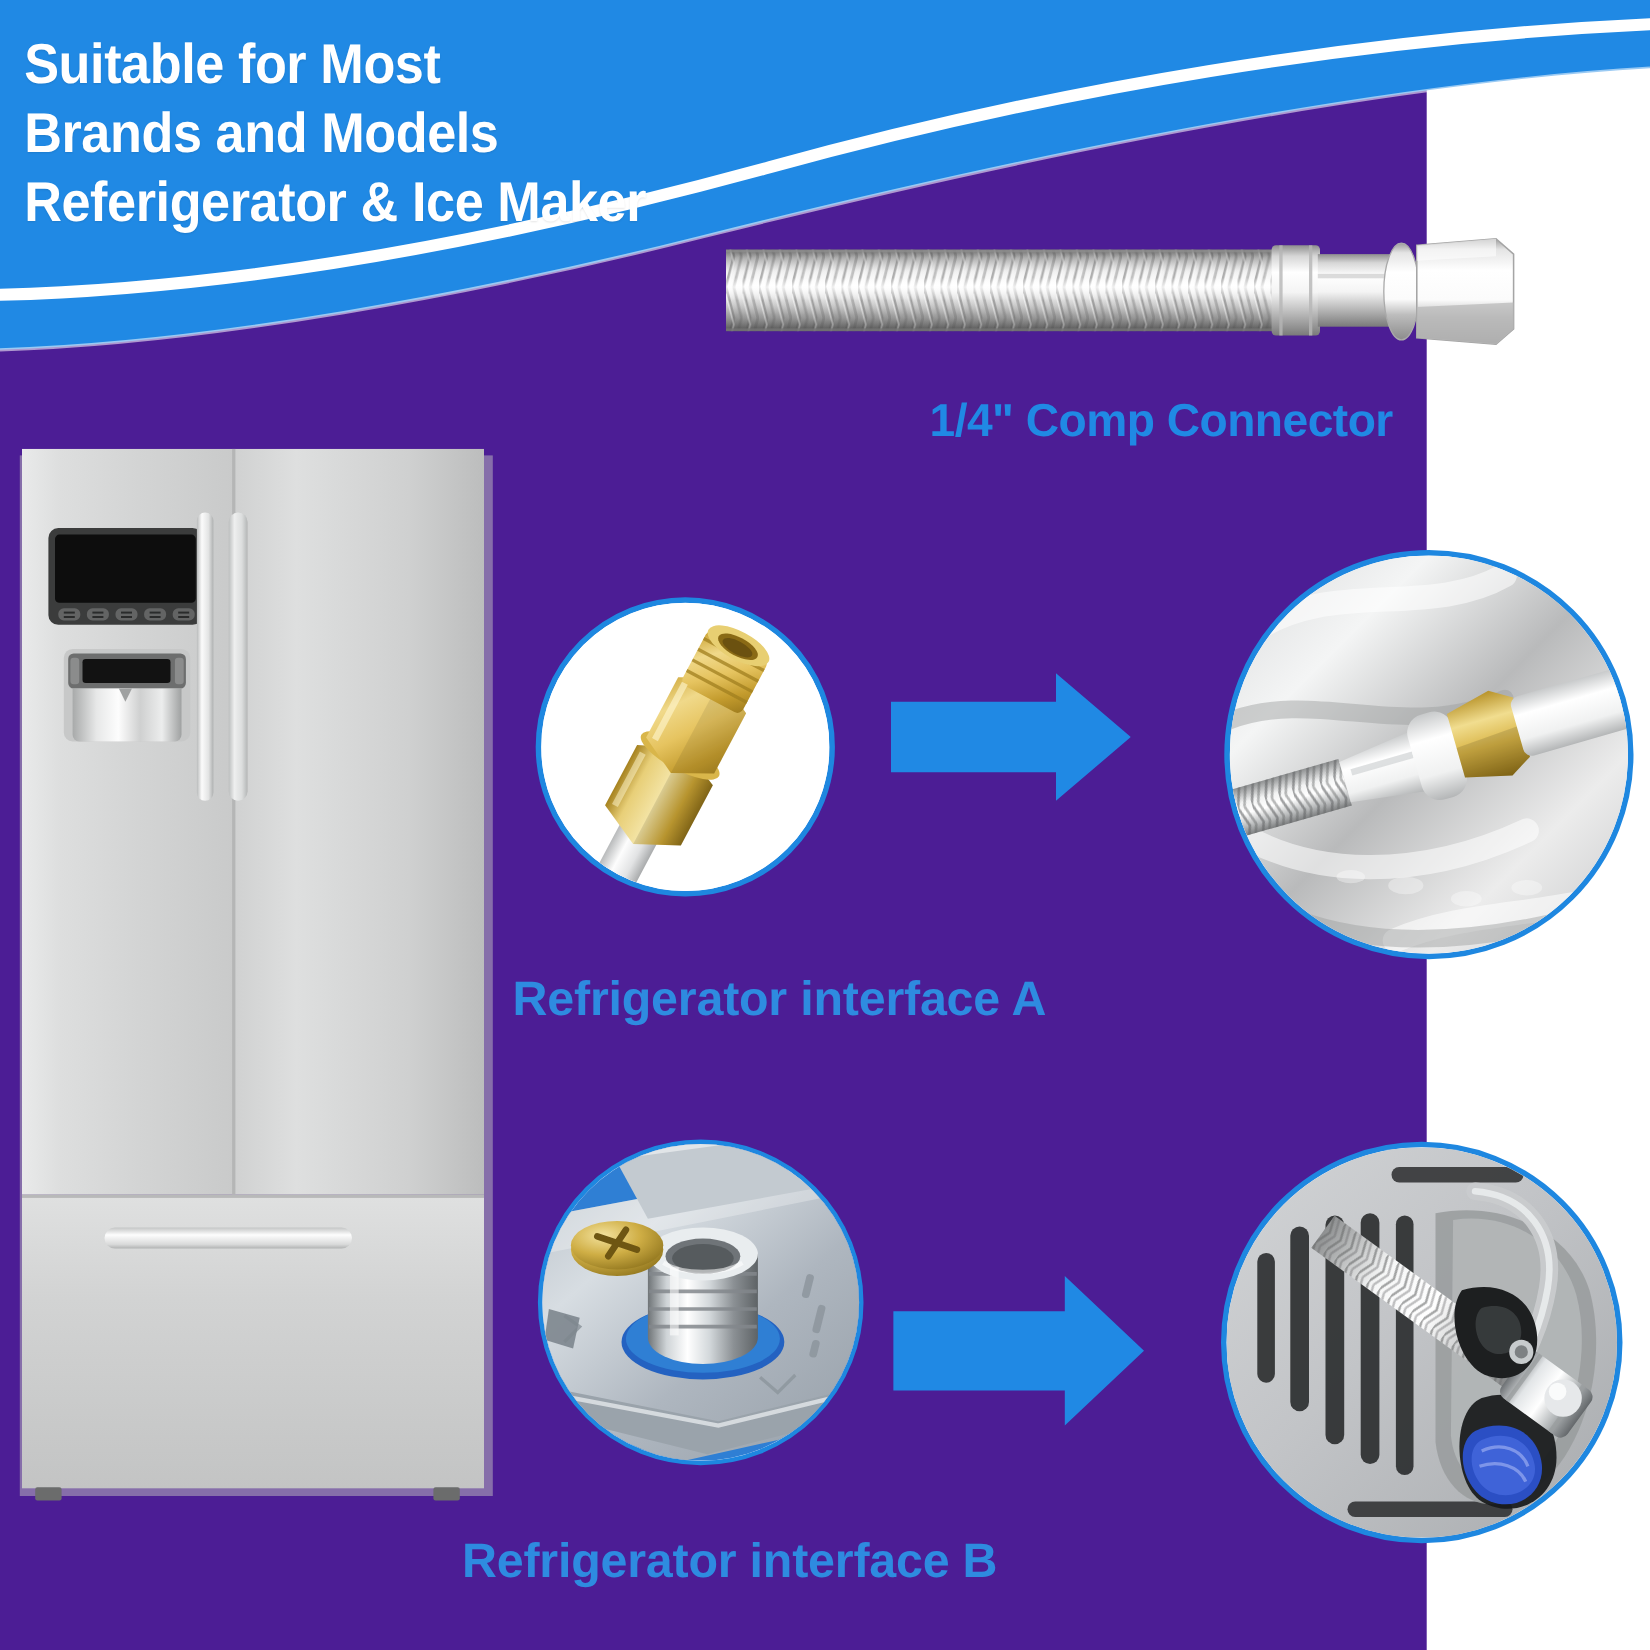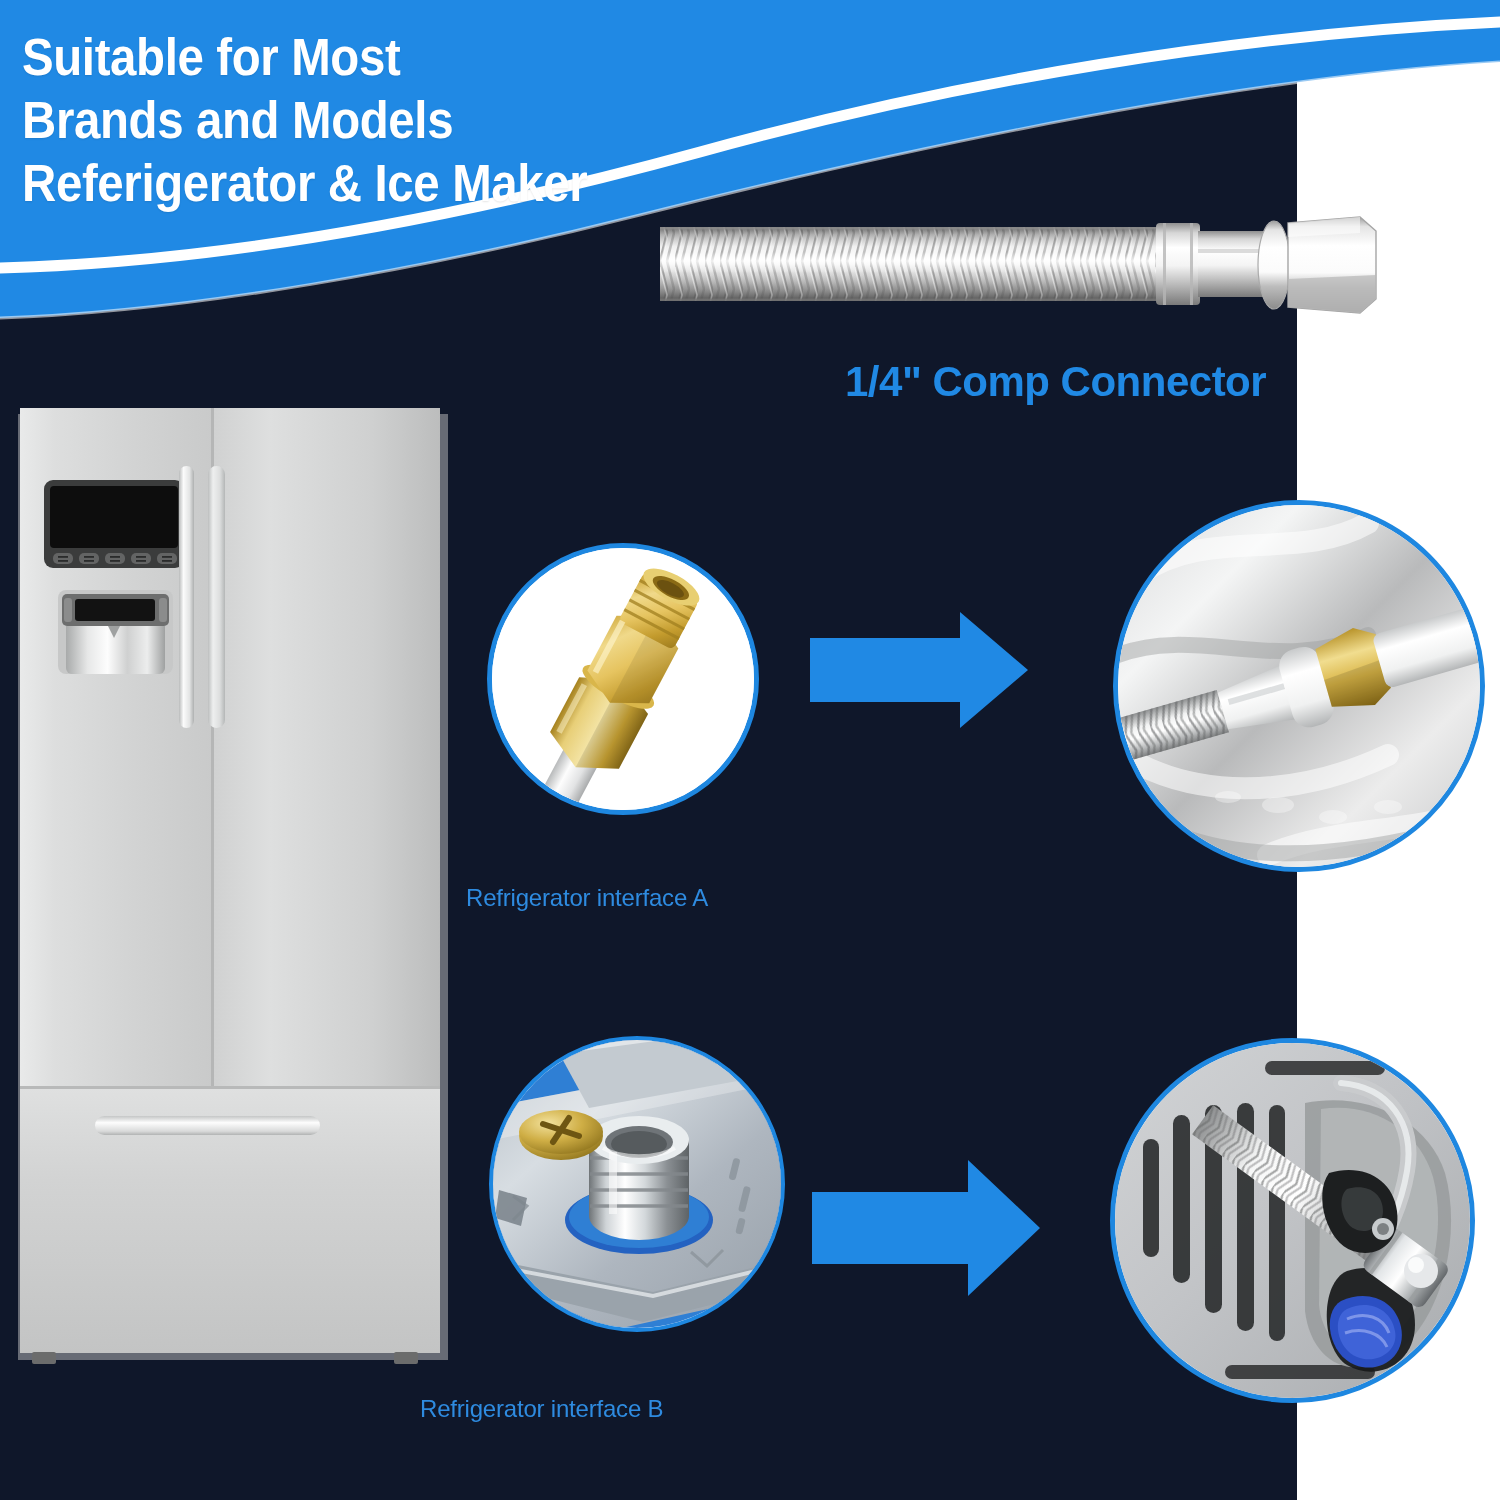--- a/index.html
+++ b/index.html
@@ -1,18 +1,18 @@
 <!DOCTYPE html>
 <html><head>
 <meta charset="utf-8">
 <style>
   html,body{margin:0;padding:0;background:#fff;}
   body{width:1500px;height:1500px;overflow:hidden;
        font-family:"Liberation Sans","DejaVu Sans",sans-serif;}
-  .stage{position:relative;width:1297px;height:1500px;background:#0f172a;}
+  .stage{position:relative;width:1297px;height:1500px;background:#4c1d95;}
 
   
   .banner{position:absolute;left:0;top:0;width:1500px;height:340px;overflow:hidden;
           pointer-events:none;}
   .banner svg{display:block;}
   .headline{position:absolute;left:22px;top:26px;width:660px;
             color:#ffffff;font-weight:bold;font-size:51px;line-height:63px;
             letter-spacing:-0.4px;font-stretch:condensed;
             font-family:"Liberation Sans Narrow","Liberation Sans","DejaVu Sans Condensed",sans-serif;
             transform:scaleX(.93);transform-origin:left top;
@@ -32,21 +32,21 @@
   .circle{position:absolute;border-radius:50%;overflow:hidden;
           box-sizing:border-box;background:#fff;}
   .circle.ring{border:5px solid #1E87E0;}
   .circle.ring-thin{border:4px solid #1E87E0;}
 
   .c-a{left:487px;top:543px;width:272px;height:272px;}
   .c-a2{left:1113px;top:500px;width:372px;height:372px;}
   .c-b{left:489px;top:1036px;width:296px;height:296px;}
   .c-b2{left:1110px;top:1038px;width:365px;height:365px;}
 
-  .caption{position:absolute;color:#2E8BE0;font-size:24px;font-weight:normal;
+  .caption{position:absolute;color:#2E8BE0;font-size:44px;font-weight:bold;
            white-space:nowrap;letter-spacing:-0.2px;text-align:center;}
   .cap-a{left:466px;top:884px;}
   .cap-b{left:420px;top:1395px;}
 
   .arrow{position:absolute;}
   .arrow-1{left:810px;top:600px;width:218px;height:140px;}
   .arrow-2{left:812px;top:1152px;width:228px;height:152px;}
 </style>
 </head>
 <body>

